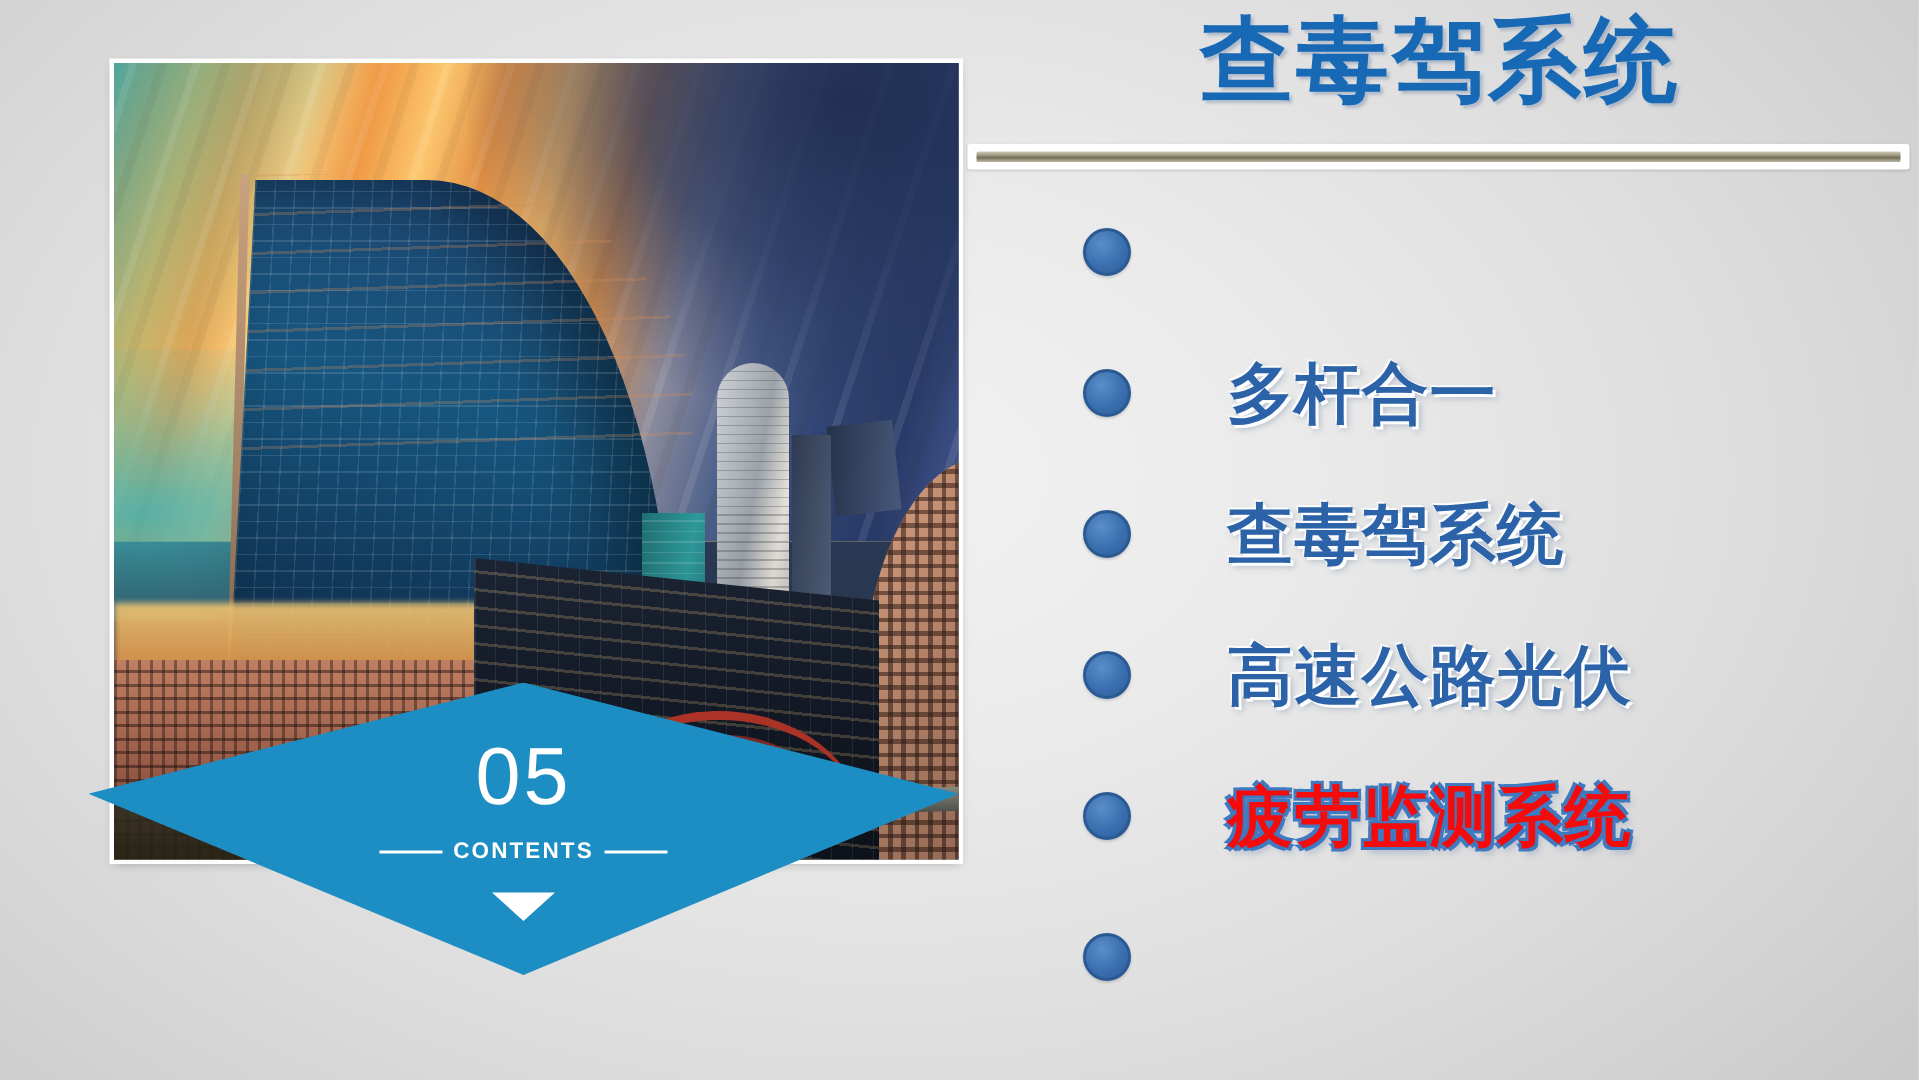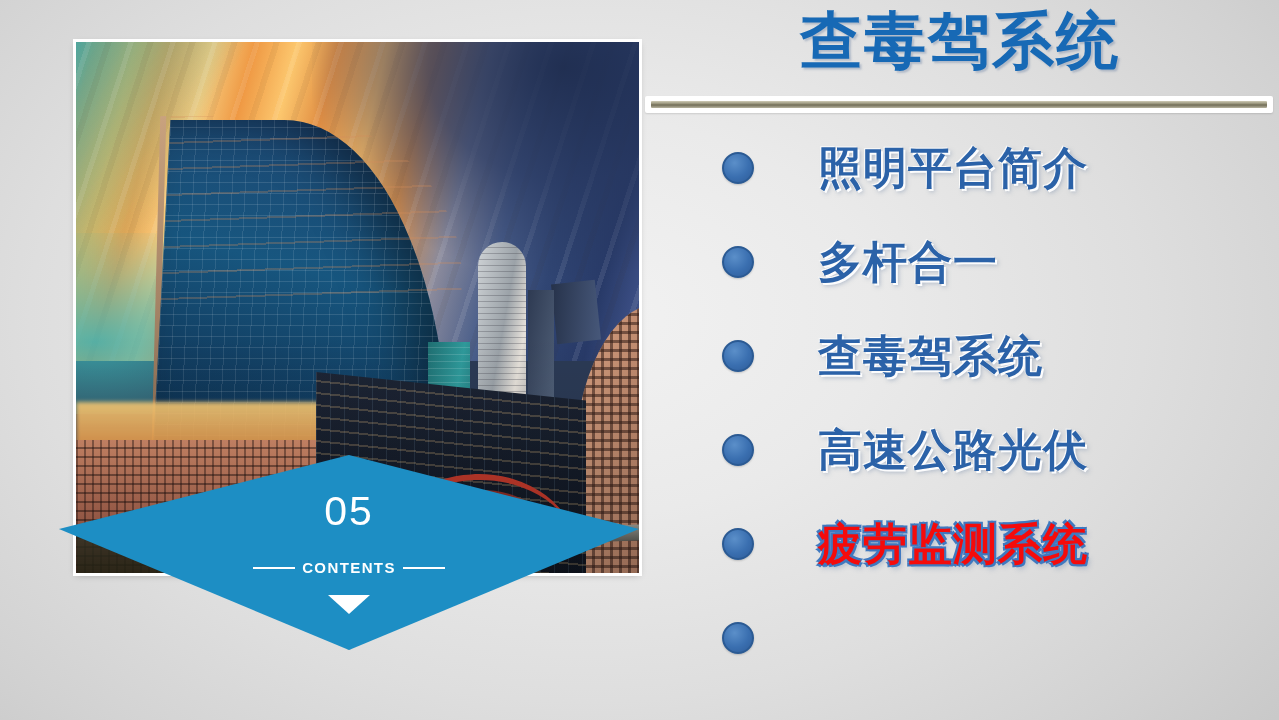--- a/index.html
+++ b/index.html
@@ -167,21 +167,21 @@
   }
   
   .diamond{
     position:absolute;left:59px;top:455px;width:580px;height:195px;
     background:#1d8ec4;
     clip-path:polygon(50% 0%, 100% 38%, 50% 100%, 0% 38%);
     box-shadow:0 6px 14px rgba(0,0,0,.22);
   }
   .diamond-num{
     position:absolute;left:0;right:0;top:36px;text-align:center;
-    color:#ffffff;font-size:41px;font-weight:400;letter-spacing:2px;line-height:1;
+    color:#ffffff;font-size:54px;font-weight:400;letter-spacing:2px;line-height:1;
     font-family:"Liberation Sans","DejaVu Sans",sans-serif;
   }
   .diamond-sub{
     position:absolute;left:0;right:0;top:104px;
     display:flex;align-items:center;justify-content:center;gap:7px;
   }
   .rule{display:block;width:42px;height:2px;background:#ffffff;}
   .diamond-sub-label{
     color:#ffffff;font-size:15px;font-weight:bold;letter-spacing:1.4px;
   }
@@ -279,21 +279,20 @@
   <div class="title">查毒驾系统</div>
 
   <div class="title-bar">
     <div class="title-bar-inner"></div>
   </div>
 
   <div class="bullets">
 
     <div class="bullet-row" style="top:6px">
       <span class="dot"></span>
-      <span class="bullet-label">照明平台简介</span>
     </div>
 
     <div class="bullet-row" style="top:100px">
       <span class="dot"></span>
       <span class="bullet-label">多杆合一</span>
     </div>
 
     <div class="bullet-row" style="top:194px">
       <span class="dot"></span>
       <span class="bullet-label">查毒驾系统</span>

